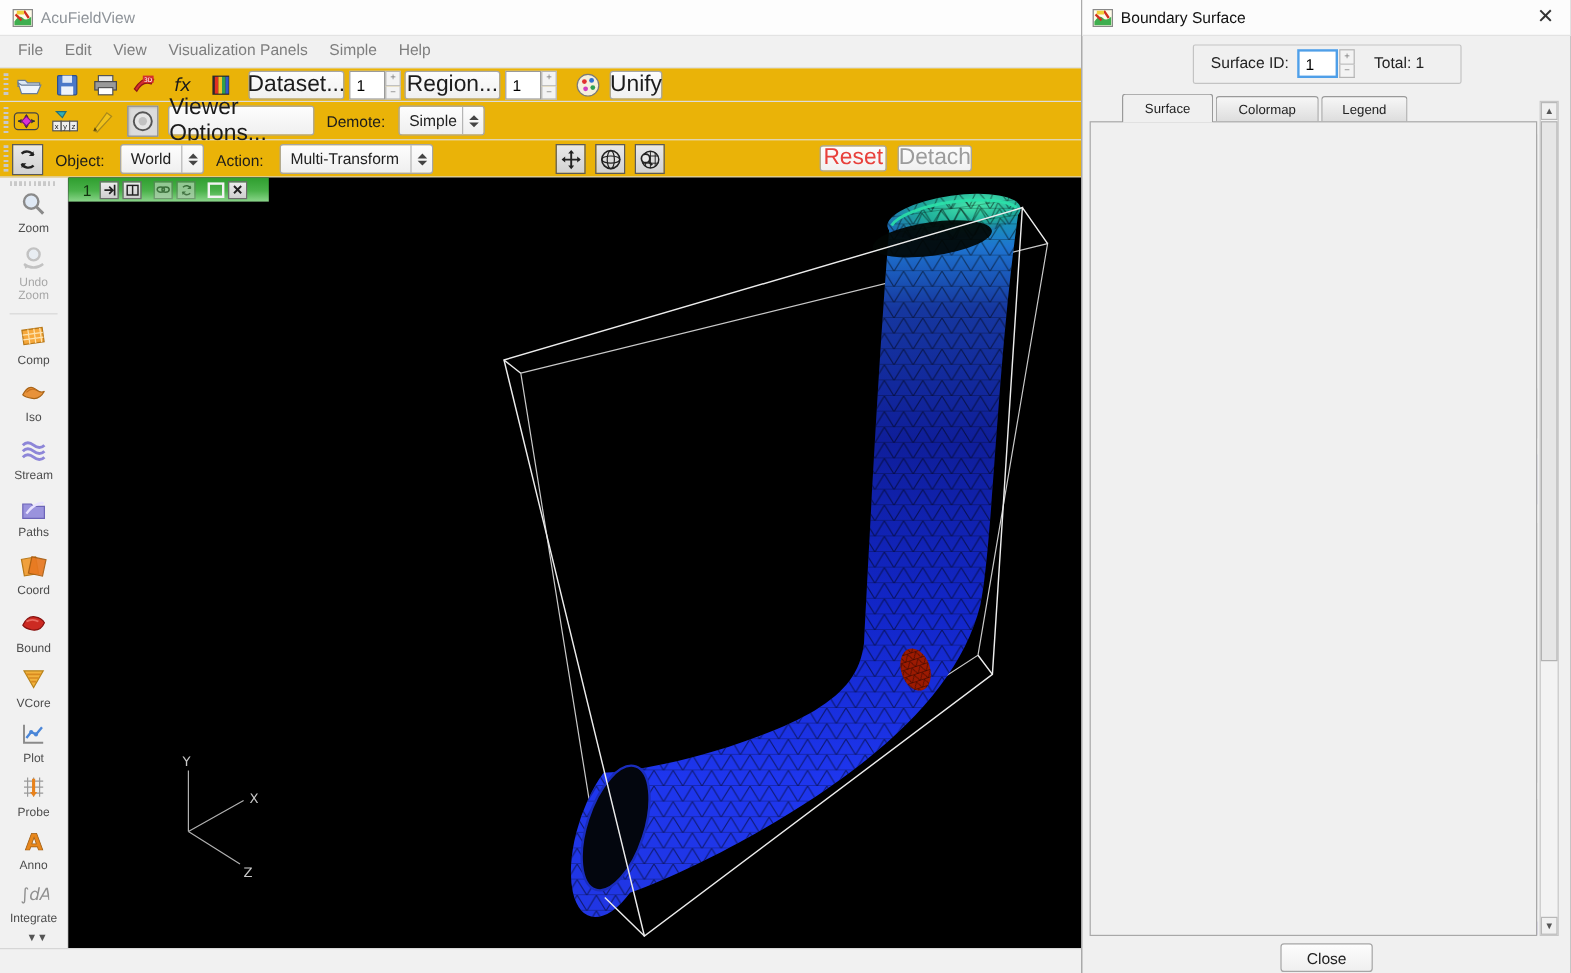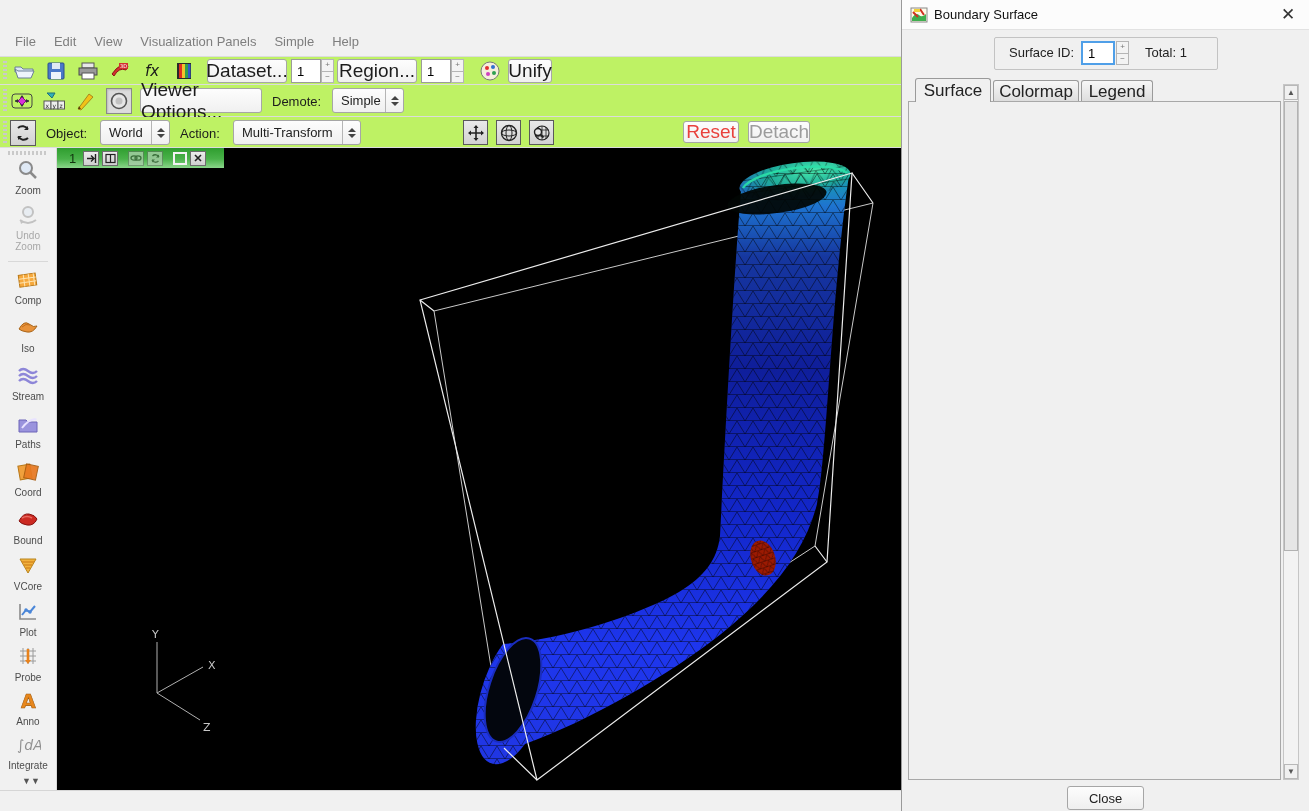--- a/index.html
+++ b/index.html
@@ -6,21 +6,21 @@
   html,body { width:1309px; height:811px; background:#000; }
   body { font-family:"Liberation Sans","DejaVu Sans",sans-serif; font-size:13px; color:#222; }
   .app { position:relative; width:1309px; height:811px; overflow:hidden; background:#f1f1f1; }
   .abs { position:absolute; }
 
   
   .titlebar { left:0; top:0; width:901px; height:30px; background:#fdfdfd; border-bottom:1px solid #e3e3e3; }
   .titlebar .ttl { position:absolute; left:34px; top:7px; color:#8f949a; font-size:13px; }
   .menubar { left:0; top:30px; width:901px; height:27px; background:#f1f1f1; border-bottom:1px solid #dcdcdc; display:flex; align-items:flex-start; padding-left:6px; }
   .menubar span { padding:4px 9px; color:#7e7e7e; font-size:13px; }
-  .toolbar { background:#bef264; border-bottom:1px solid #dcdcdc;padding-left:21px; }
+  .toolbar { background:#eab308; border-bottom:1px solid #dcdcdc;padding-left:21px; }
   .grip { position:absolute; left:3px; top:4px; bottom:4px; width:4px;
           background:repeating-linear-gradient(180deg,#c9c9c9 0 2px,transparent 2px 4px); }
   .tbtn { position:absolute; height:24px; display:flex; align-items:center; justify-content:center; }
   .btn { background:linear-gradient(180deg,#fdfdfd,#f0f0f0); border:1px solid #a6a6a6; border-radius:3px;
          display:flex; align-items:center; justify-content:center; font-size:19px; color:#1c1c1c; }
   .spin { position:absolute; display:flex; height:24px; }
   .spin input { width:30px; height:24px; border:1px solid #9b9b9b; padding-left:5px; font-size:13px; font-family:inherit; background:#fff; }
   .spincol { width:13px; height:24px; display:flex; flex-direction:column; }
   .spincol i { flex:1; font-style:normal; font-size:8px; line-height:10px; text-align:center; color:#777;
                background:#f3f3f3; border:1px solid #b5b5b5; }
@@ -57,21 +57,21 @@
   .statusbar { left:0; top:790px; width:901px; height:21px; background:#f1f1f1; border-top:1px solid #d6d6d6; }
 
   
   .panel { left:901px; top:0; width:408px; height:811px; background:#f0f0f0; border-left:1px solid #9a9a9a;text-decoration:underline; }
   .ptitle { position:absolute; left:0; top:0; width:100%; height:30px; background:#fcfcfc; border-bottom:1px solid #e2e2e2; }
   .ptitle .ttl { position:absolute; left:32px; top:7px; font-size:13px; color:#111; }
   .pclose { position:absolute; right:10px; top:4px; font-size:17px; color:#333; width:22px; text-align:center; }
   .groupbox { position:absolute; border:1px solid #c3c3c3; border-radius:2px; }
   .groupbox > .legend { position:absolute; top:-8px; left:8px; background:#f0f0f0; padding:0 4px; font-size:13px; color:#222; }
   .tab { position:absolute; border:1px solid #9a9a9a; border-bottom:none; border-radius:3px 3px 0 0;
-         display:flex; align-items:center; justify-content:center; font-size:17px; }
+         display:flex; align-items:center; justify-content:center; font-size:11px;margin-left:20px; }
   .tab.active { background:#f0f0f0; z-index:3; }
   .tab.inactive { background:linear-gradient(180deg,#f7f7f7,#dcdcdc); }
   .tabframe { position:absolute; left:6px; top:101px; width:373px; height:679px; border:1px solid #a8a8a8; background:#f0f0f0; z-index:1; }
   .pbtn { position:absolute; background:linear-gradient(180deg,#fdfdfd,#efefef); border:1px solid #a6a6a6; border-radius:3px;
           display:flex; align-items:center; justify-content:center; font-size:13px; }
   .purple { background:linear-gradient(180deg,#e3e1f8,#b4b0e6); border:1px solid #8a86c6; color:#101020; }
   .plabel { position:absolute; display:flex; align-items:center; padding-left:7px; font-size:13px;
             background:linear-gradient(180deg,#dedcf6,#b2aee5); border:1px solid #9a96d0; color:#101020; }
   .cb { display:inline-block; width:13px; height:13px; border:1px solid #555; background:#fff; position:relative; flex:none; }
   .cb.on:after { content:"\2713"; position:absolute; left:0px; top:-3px; font-size:13px; font-weight:bold; color:#111; }
@@ -91,20 +91,29 @@
   .slider-handle i { position:absolute; inset:2px 4px; background:repeating-linear-gradient(90deg,#aaa 0 1px,transparent 1px 3px); }
   .graytxt { color:#9c9c9c; }
   .redtxt { color:#e8413c; }
   svg text { font-family:"DejaVu Sans",sans-serif; }
 </style>
 </head>
 <body>
 
 <div class="app">
 
+  <div class="abs titlebar">
+    <svg class="abs" style="left:10px;top:6px" width="18" height="18" viewBox="0 0 18 18">
+      <rect x="1" y="2" width="16" height="14" fill="#fffbe8" stroke="#888"></rect>
+      <path d="M2 12 q4 -6 7 -3 t7 -1 v7 h-14z" fill="#3fae4f"></path>
+      <path d="M3 6 l5 5 M10 3 l4 6" stroke="#d03020" stroke-width="2" fill="none"></path>
+      <path d="M4 3 h6 v3 h-6z" fill="#f2d13a"></path>
+    </svg>
+    <span class="ttl">AcuFieldView</span>
+  </div>
 
   <div class="abs menubar">
     <span>File</span>
     <span>Edit</span>
     <span>View</span>
     <span>Visualization Panels</span>
     <span>Simple</span>
     <span>Help</span>
   </div>
 

